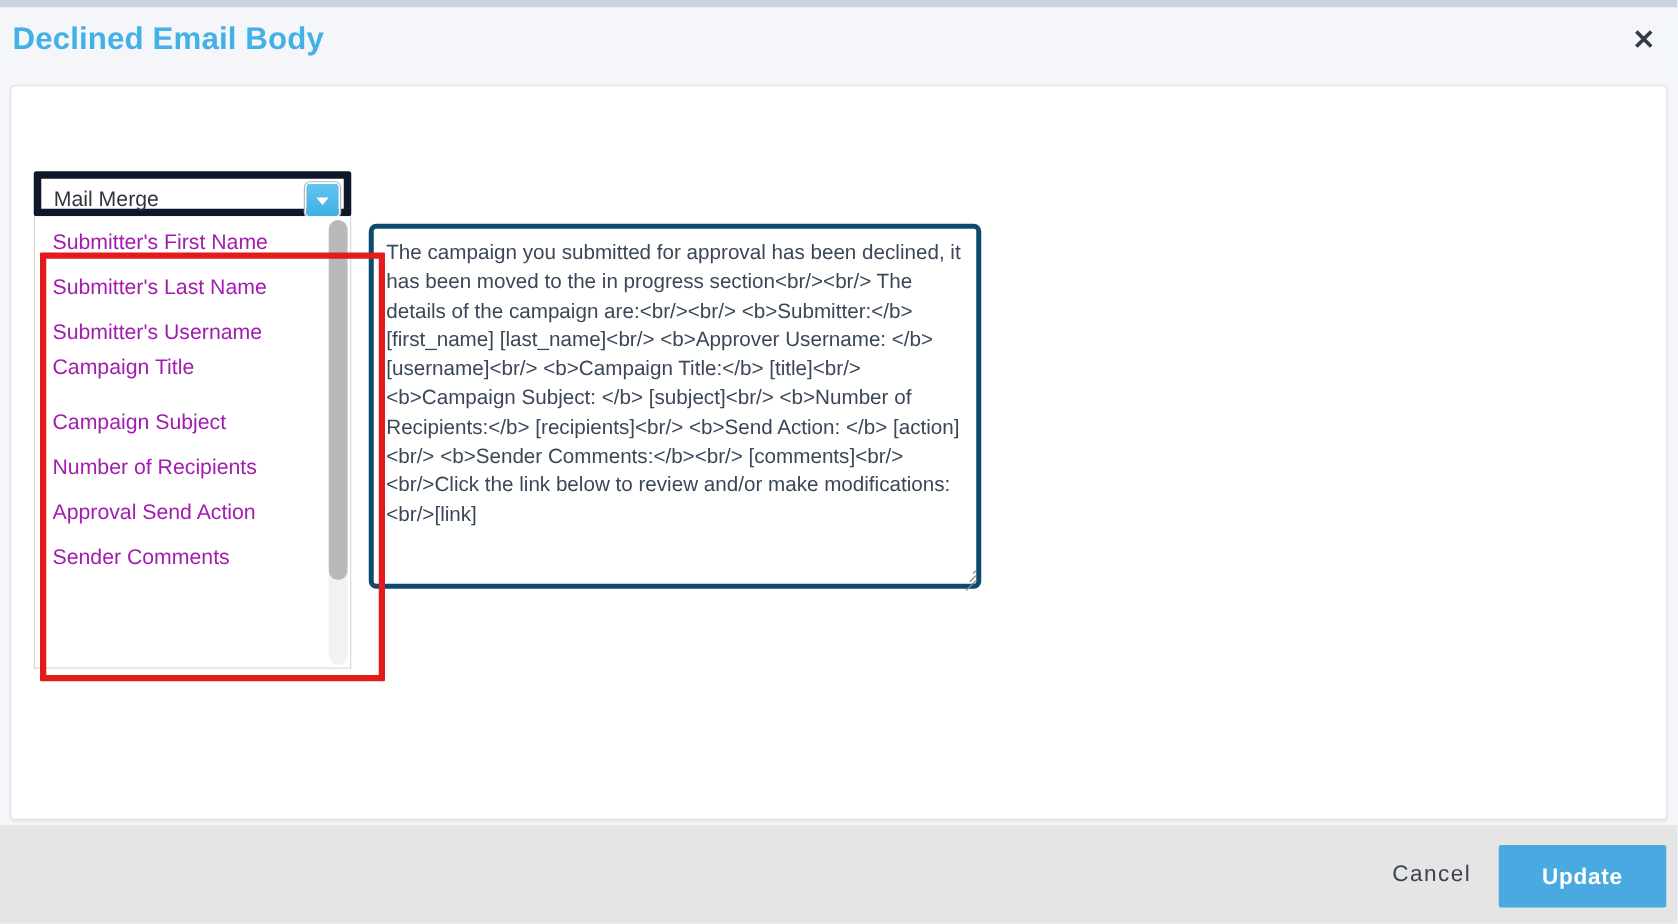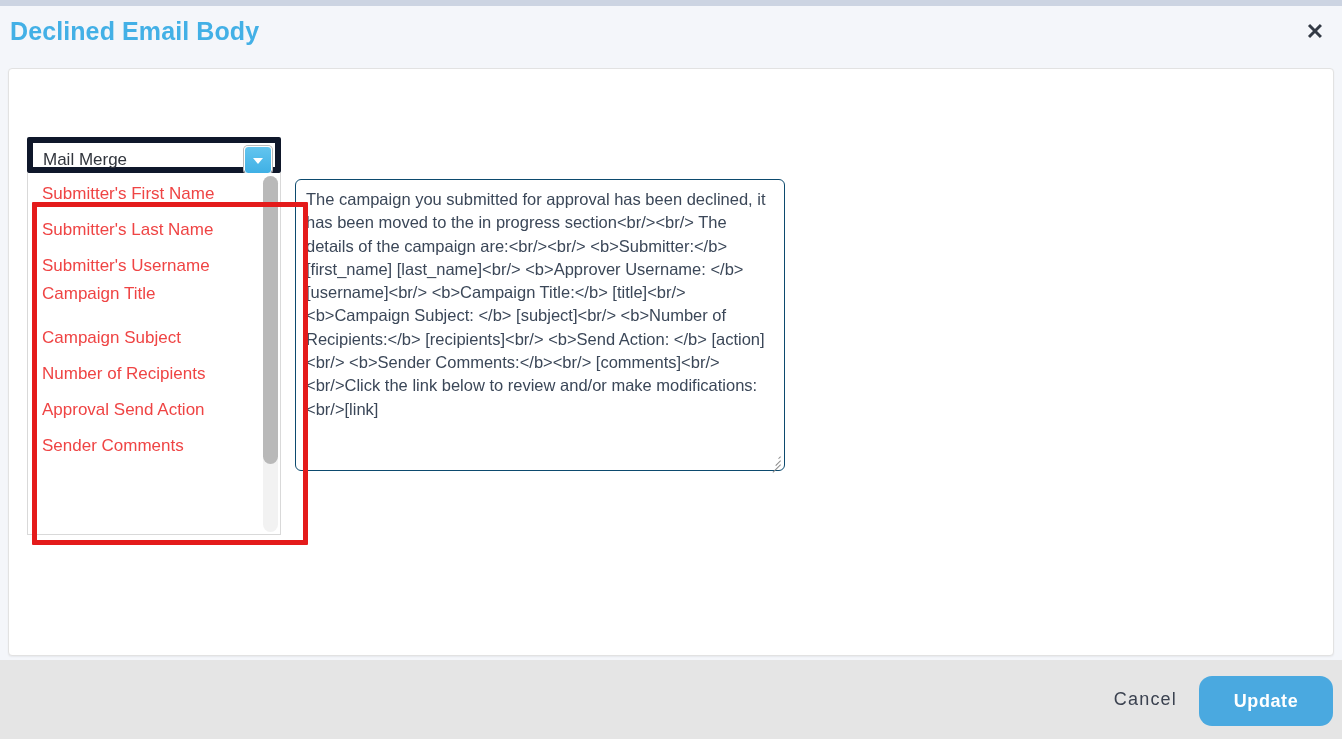--- a/index.html
+++ b/index.html
@@ -136,21 +136,21 @@
     height: 362px;
     background: #ffffff;
     border: 1px solid #d9d9d9;
     border-top: none;
     overflow: hidden;
   }
   .merge-list-item {
     position: absolute;
     left: 14px;
     font-size: 17px;
-    color: #ef4444;
+    color: #a21caf;
     white-space: nowrap;
     cursor: pointer;
   }
   
   .merge-scroll-track {
     position: absolute;
     right: 2px;
     top: 3px;
     width: 15px;
     height: 356px;
@@ -168,21 +168,21 @@
   }
 
   
   .body-textarea {
     position: absolute;
     left: 286px;
     top: 110px;
     width: 490px;
     height: 292px;
     background: #ffffff;
-    border: 1px solid #0c4a6e;
+    border: 4px solid #0c4a6e;
     border-radius: 6px;
     padding: 8px 10px 8px 10px;
     font-family: "Liberation Sans", sans-serif;
     font-size: 16.5px;
     line-height: 23.3px;
     color: #3b4758;
     resize: none;
     overflow: hidden;
     white-space: pre-wrap;
     word-wrap: break-word;
@@ -244,21 +244,21 @@
     right: 9px;
     top: 16px;
     width: 134px;
     height: 50px;
     background: #4aa9e0;
     color: #ffffff;
     font-size: 18px;
     font-weight: bold;
     letter-spacing: 0.6px;
     border: none;
-    border-radius: 13px;
+    border-radius: 2px;
     cursor: pointer;
     font-family: "Liberation Sans", sans-serif;
   }
 </style>
 </head>
 <body>
 
 <div id="app">
 
   <div class="top-strip"></div>

